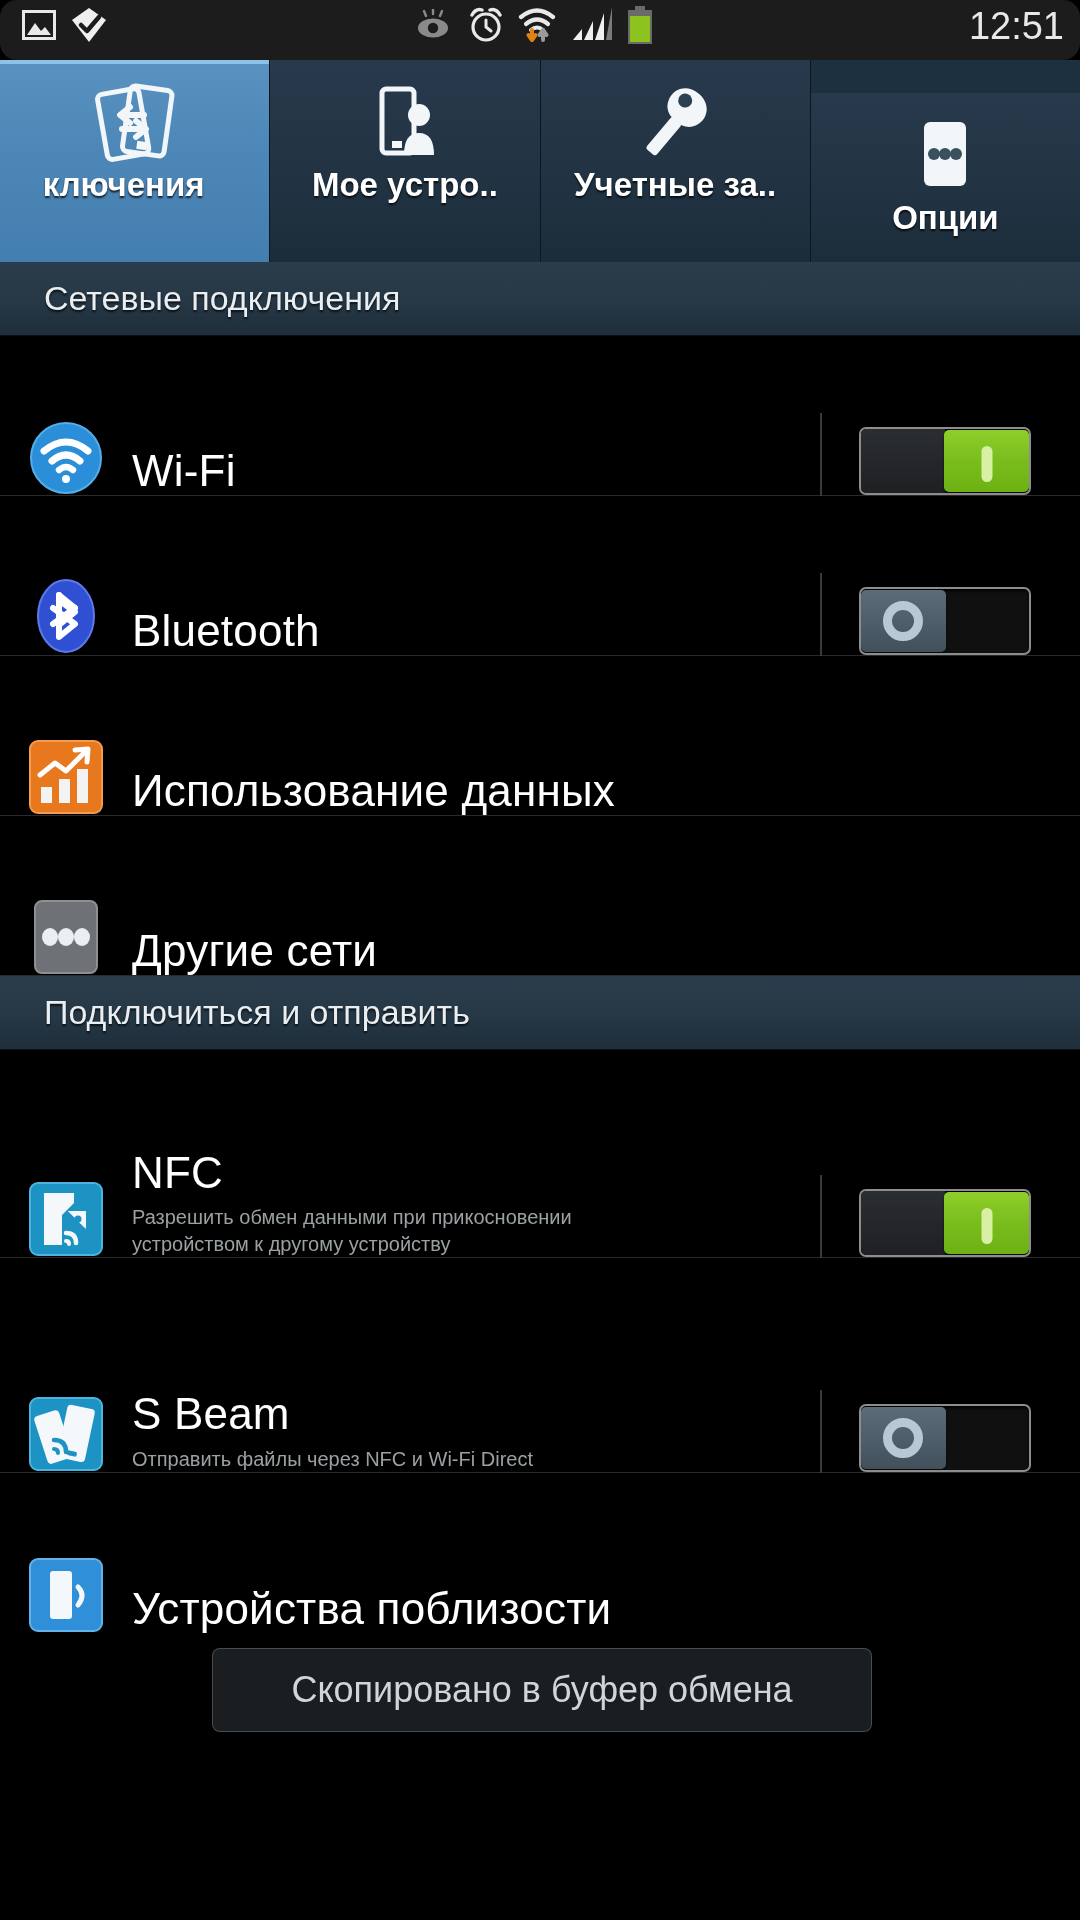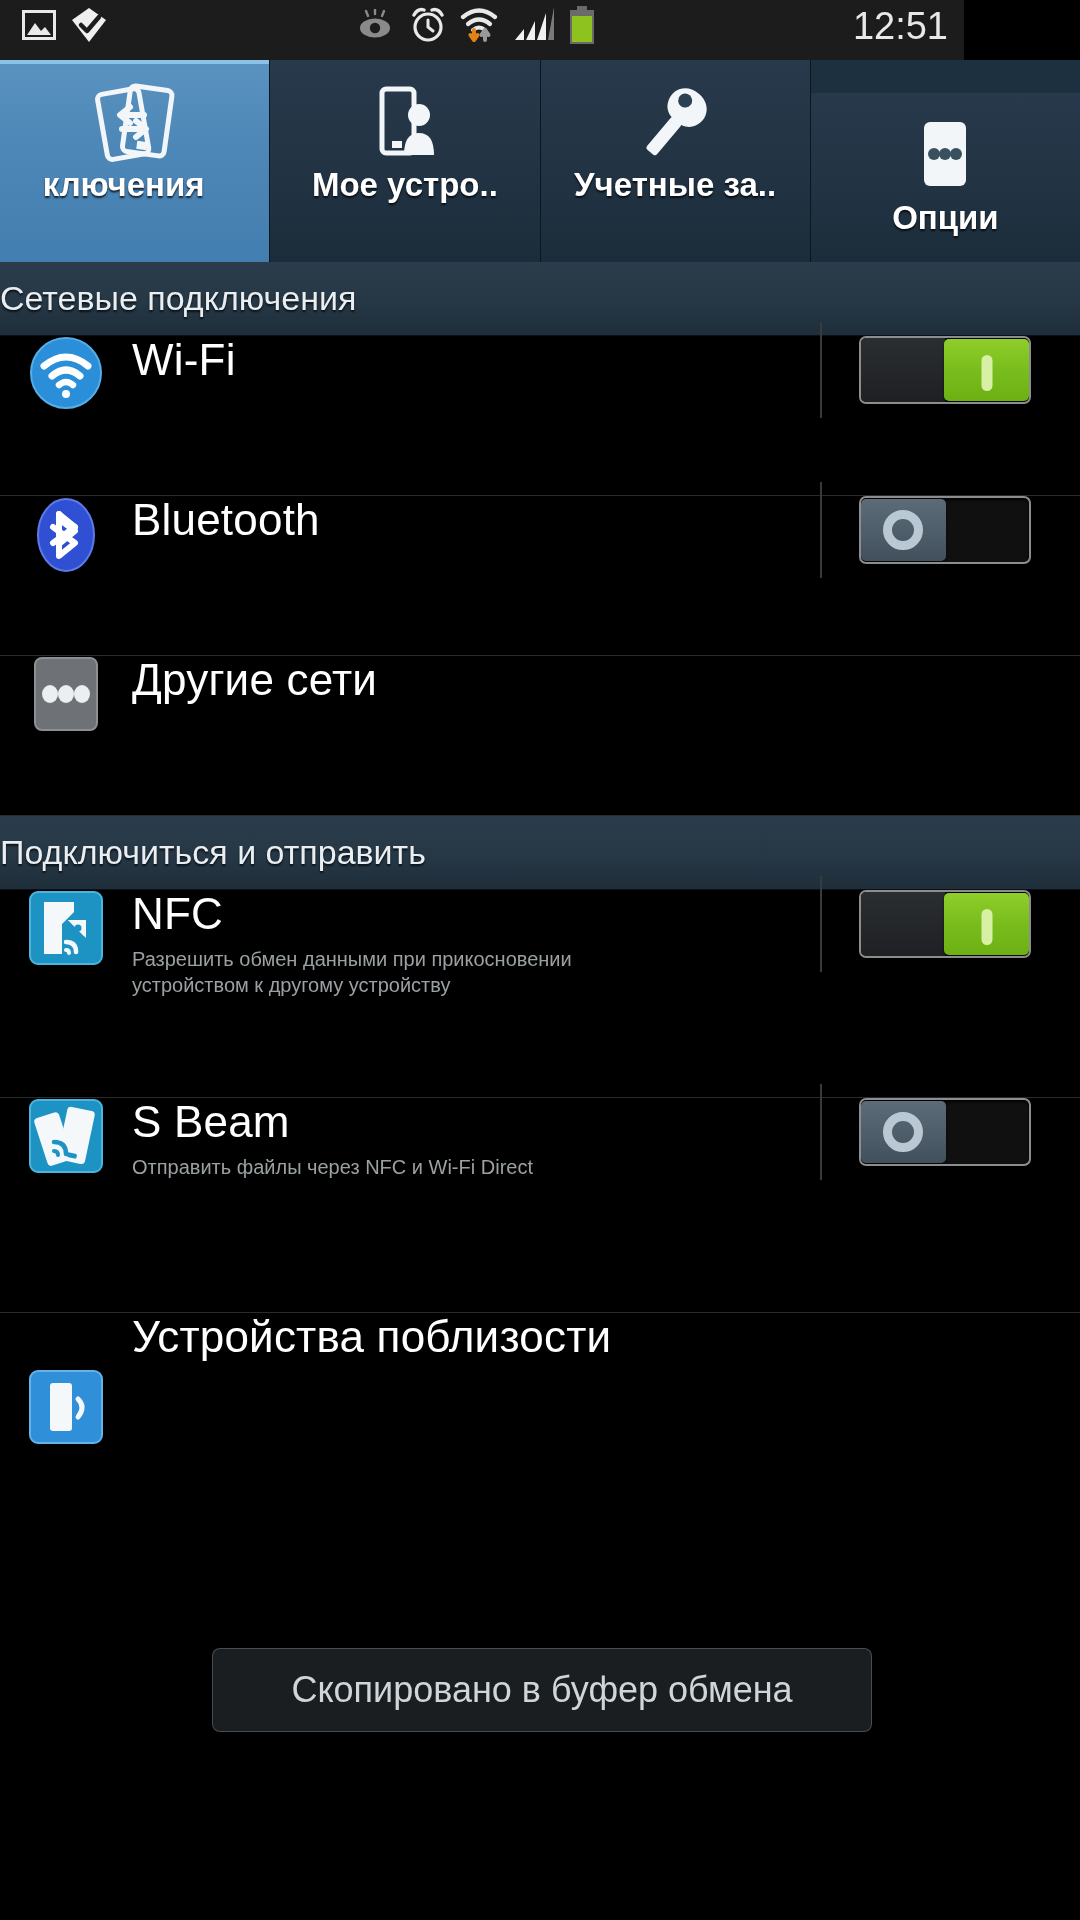--- a/index.html
+++ b/index.html
@@ -1,24 +1,25 @@
 <!DOCTYPE html>
 <html><head>
 <meta charset="utf-8">
 <style>
   * { margin:0; padding:0; box-sizing:border-box; }
   html,body { width:1080px; height:1920px; background:#000; overflow:hidden; }
   body { font-family:"Liberation Sans", sans-serif; color:#fff; }
 
   
   .statusbar{
-    position:relative; height:60px; width:964px;
+    position:relative; height:60px; width:1080px;
     background:#1c1c1c;
     display:flex; align-items:center; justify-content:space-between;
     padding:0 16px 7px 22px;
+    border-radius:17px;
   }
   .sb-left{ display:flex; align-items:center; gap:14px; }
   .sb-right{ display:flex; align-items:center; gap:13px; }
   .sb-ico{ display:block; }
   .clock{ font-size:38px; color:#e8e8e8; letter-spacing:0px; margin-left:7px;
           font-family:"Liberation Sans", sans-serif; font-weight:400; }
 
   
   .tabs{ display:flex; width:1080px; height:202px; position:relative;
          background:#1d3040; }
@@ -33,28 +34,28 @@
         background:#8cc2e8; }
   .tab-icon{ height:84px; display:flex; align-items:center; justify-content:center; }
   .tab-label{ font-size:33px; color:#fff; margin-top:2px; white-space:nowrap;
         text-shadow:0 2px 2px rgba(0,0,0,.75); }
   .tab.active .tab-label{ margin-left:-22px; }
 
   
   .section{
     height:74px; width:1080px;
     background:linear-gradient(to bottom,#2b3d4c 0%,#263745 55%,#1e2e3b 100%);
-    display:flex; align-items:center; 
+    display:flex; align-items:center; padding-left:44px;
     border-bottom:1px solid #0a1016;
   }
   .section-text{ font-size:34px; color:#e9eef2; text-shadow:0 2px 2px rgba(0,0,0,.7); }
 
   
   .row{
-    width:1080px; background:#000; display:flex; align-items:flex-start;
+    width:1080px; background:#000; display:flex; align-items:flex-end;
     border-bottom:1px solid #2a2a2a; position:relative;
   }
   .row-simple{ height:160px; }
   .row-icon{ width:132px; min-width:132px; display:flex; align-items:center; justify-content:center; }
   .row-body{ flex:1 1 auto; display:flex; flex-direction:column; justify-content:center;
              padding-right:10px; }
   .row-title{ font-size:44px; color:#fff; line-height:1.08; letter-spacing:.2px; }
   .row-sub{ font-size:20px; color:#9aa0a3; line-height:1.32; margin-top:8px; }
   .row-tail{ width:270px; min-width:270px; display:flex; align-items:center;
              justify-content:center; position:relative; }
@@ -257,20 +258,36 @@
     <div class="row-body">
       <div class="row-title">Bluetooth</div>
     </div>
     <div class="row-tail has-div">
       <div class="switch off">
         <div class="thumb"></div>
       </div>
     </div>
   </div>
 
+  <div class="row row-simple">
+    <div class="row-icon">
+      <svg width="76" height="76" viewBox="0 0 76 76">
+        <rect x="2" y="2" width="72" height="72" rx="8" fill="#e8781e"></rect>
+        <rect x="2" y="2" width="72" height="72" rx="8" fill="none" stroke="#f59b4d" stroke-width="2"></rect>
+        <rect x="13" y="48" width="11" height="16" fill="#f3f3f3"></rect>
+        <rect x="31" y="40" width="11" height="24" fill="#f3f3f3"></rect>
+        <rect x="49" y="30" width="11" height="34" fill="#f3f3f3"></rect>
+        <path d="M12 36 L27 24 L38 32 L58 12" fill="none" stroke="#fff" stroke-width="5" stroke-linejoin="round" stroke-linecap="round"></path>
+        <path d="M47 11 L60 10 L59 23" fill="none" stroke="#fff" stroke-width="5" stroke-linejoin="round" stroke-linecap="round"></path>
+      </svg>
+    </div>
+    <div class="row-body">
+      <div class="row-title">Использование данных</div>
+    </div>
+  </div>
 
   <div class="row row-simple">
     <div class="row-icon">
       <svg width="74" height="76" viewBox="0 0 74 76">
         <rect x="6" y="2" width="62" height="72" rx="7" fill="#6e7276"></rect>
         <rect x="6" y="2" width="62" height="72" rx="7" fill="none" stroke="#8b9094" stroke-width="2"></rect>
         <ellipse cx="21" cy="38" rx="8" ry="9" fill="#eceff1"></ellipse>
         <ellipse cx="37" cy="38" rx="8" ry="9" fill="#eceff1"></ellipse>
         <ellipse cx="53" cy="38" rx="8" ry="9" fill="#eceff1"></ellipse>
       </svg>

